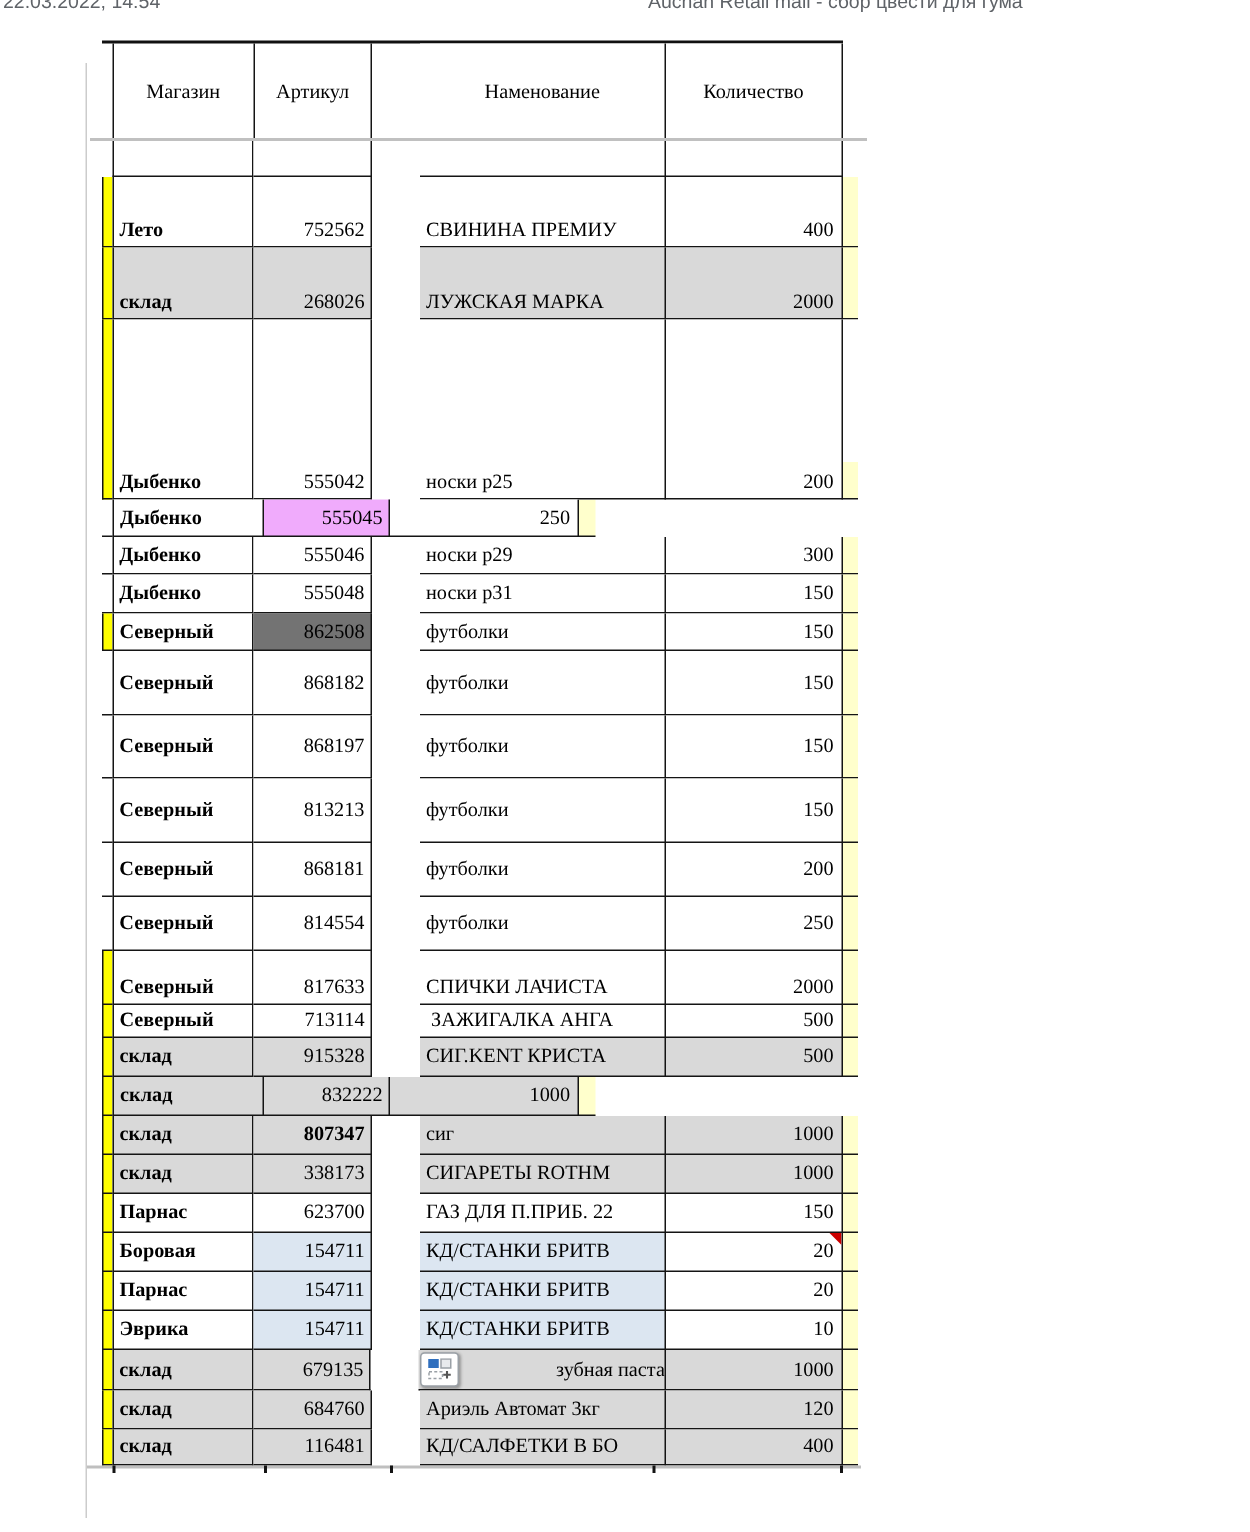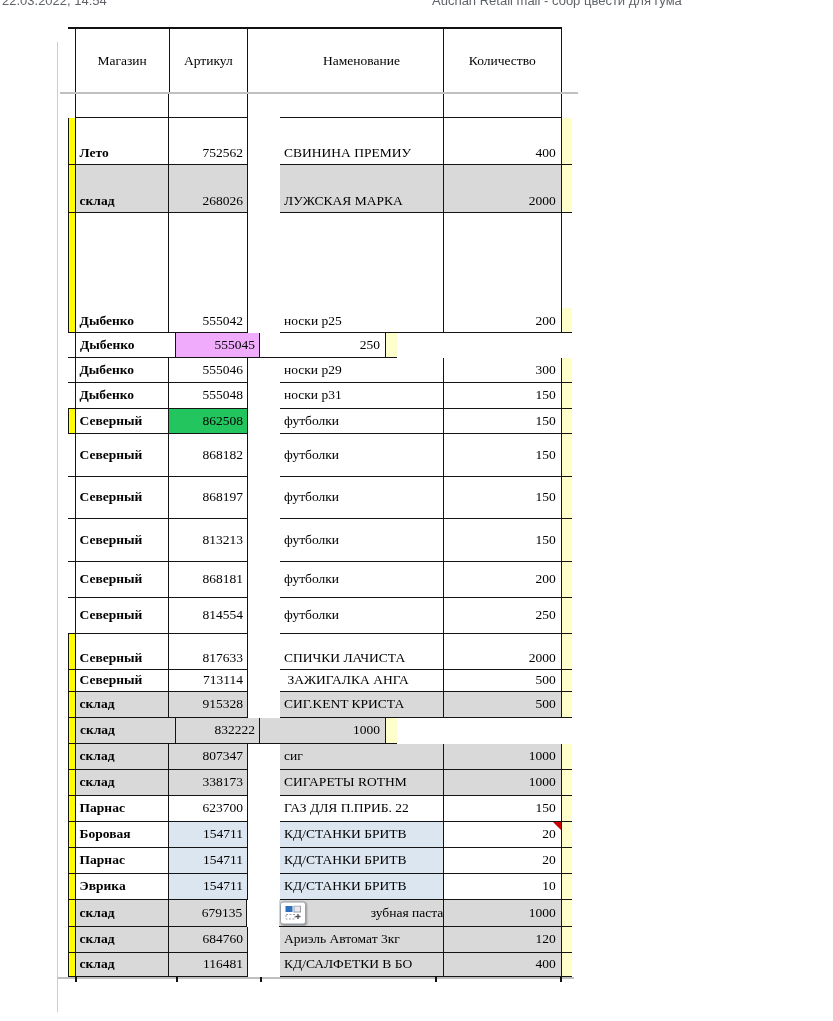--- a/index.html
+++ b/index.html
@@ -125,21 +125,21 @@
           <div class="strip l"></div>
           <div class="cell store" style="background: rgb(255, 255, 255);"><span>Дыбенко</span></div>
           <div class="cell sku" style="background: rgb(255, 255, 255);"><span>555048</span></div>
           <div class="cell name" style="background: rgb(255, 255, 255);"><span>носки р31</span></div>
           <div class="cell qty" style="background: rgb(255, 255, 255);"><span>150</span></div>
           <div class="strip r on"></div>
         </div>
         <div class="row" style="height: 25px;">
           <div class="strip l on"></div>
           <div class="cell store" style="background: rgb(255, 255, 255);"><span>Северный</span></div>
-          <div class="cell sku" style="background: #22c55e;"><span>862508</span></div>
+          <div class="cell sku" style="background: #737373;"><span>862508</span></div>
           <div class="cell name" style="background: rgb(255, 255, 255);"><span>футболки</span></div>
           <div class="cell qty" style="background: rgb(255, 255, 255);"><span>150</span></div>
           <div class="strip r on"></div>
         </div>
         <div class="row" style="height: 43px;">
           <div class="strip l"></div>
           <div class="cell store" style="background: rgb(255, 255, 255);"><span>Северный</span></div>
           <div class="cell sku" style="background: rgb(255, 255, 255);"><span>868182</span></div>
           <div class="cell name" style="background: rgb(255, 255, 255);"><span>футболки</span></div>
           <div class="cell qty" style="background: rgb(255, 255, 255);"><span>150</span></div>
@@ -204,21 +204,21 @@
         <div class="row" style="height: 26px;">
           <div class="strip l on"></div>
           <div class="cell store" style="background: var(--gray);"><span>склад</span></div>
           <div class="cell sku" style="background: var(--gray);"><span>832222</span></div>
           <div class="cell qty" style="background: var(--gray);"><span>1000</span></div>
           <div class="strip r on"></div>
         </div>
         <div class="row" style="height: 26px;">
           <div class="strip l on"></div>
           <div class="cell store" style="background: var(--gray);"><span>склад</span></div>
-          <div class="cell sku" style="background: var(--gray);"><span>807347</span></div>
+          <div class="cell sku" style="background: var(--gray); font-weight: bold;"><span>807347</span></div>
           <div class="cell name" style="background: var(--gray);"><span>сиг</span></div>
           <div class="cell qty" style="background: var(--gray);"><span>1000</span></div>
           <div class="strip r on"></div>
         </div>
         <div class="row" style="height: 26px;">
           <div class="strip l on"></div>
           <div class="cell store" style="background: var(--gray);"><span>склад</span></div>
           <div class="cell sku" style="background: var(--gray);"><span>338173</span></div>
           <div class="cell name" style="background: var(--gray);"><span>СИГАРЕТЫ ROTHM</span></div>
           <div class="cell qty" style="background: var(--gray);"><span>1000</span></div>

